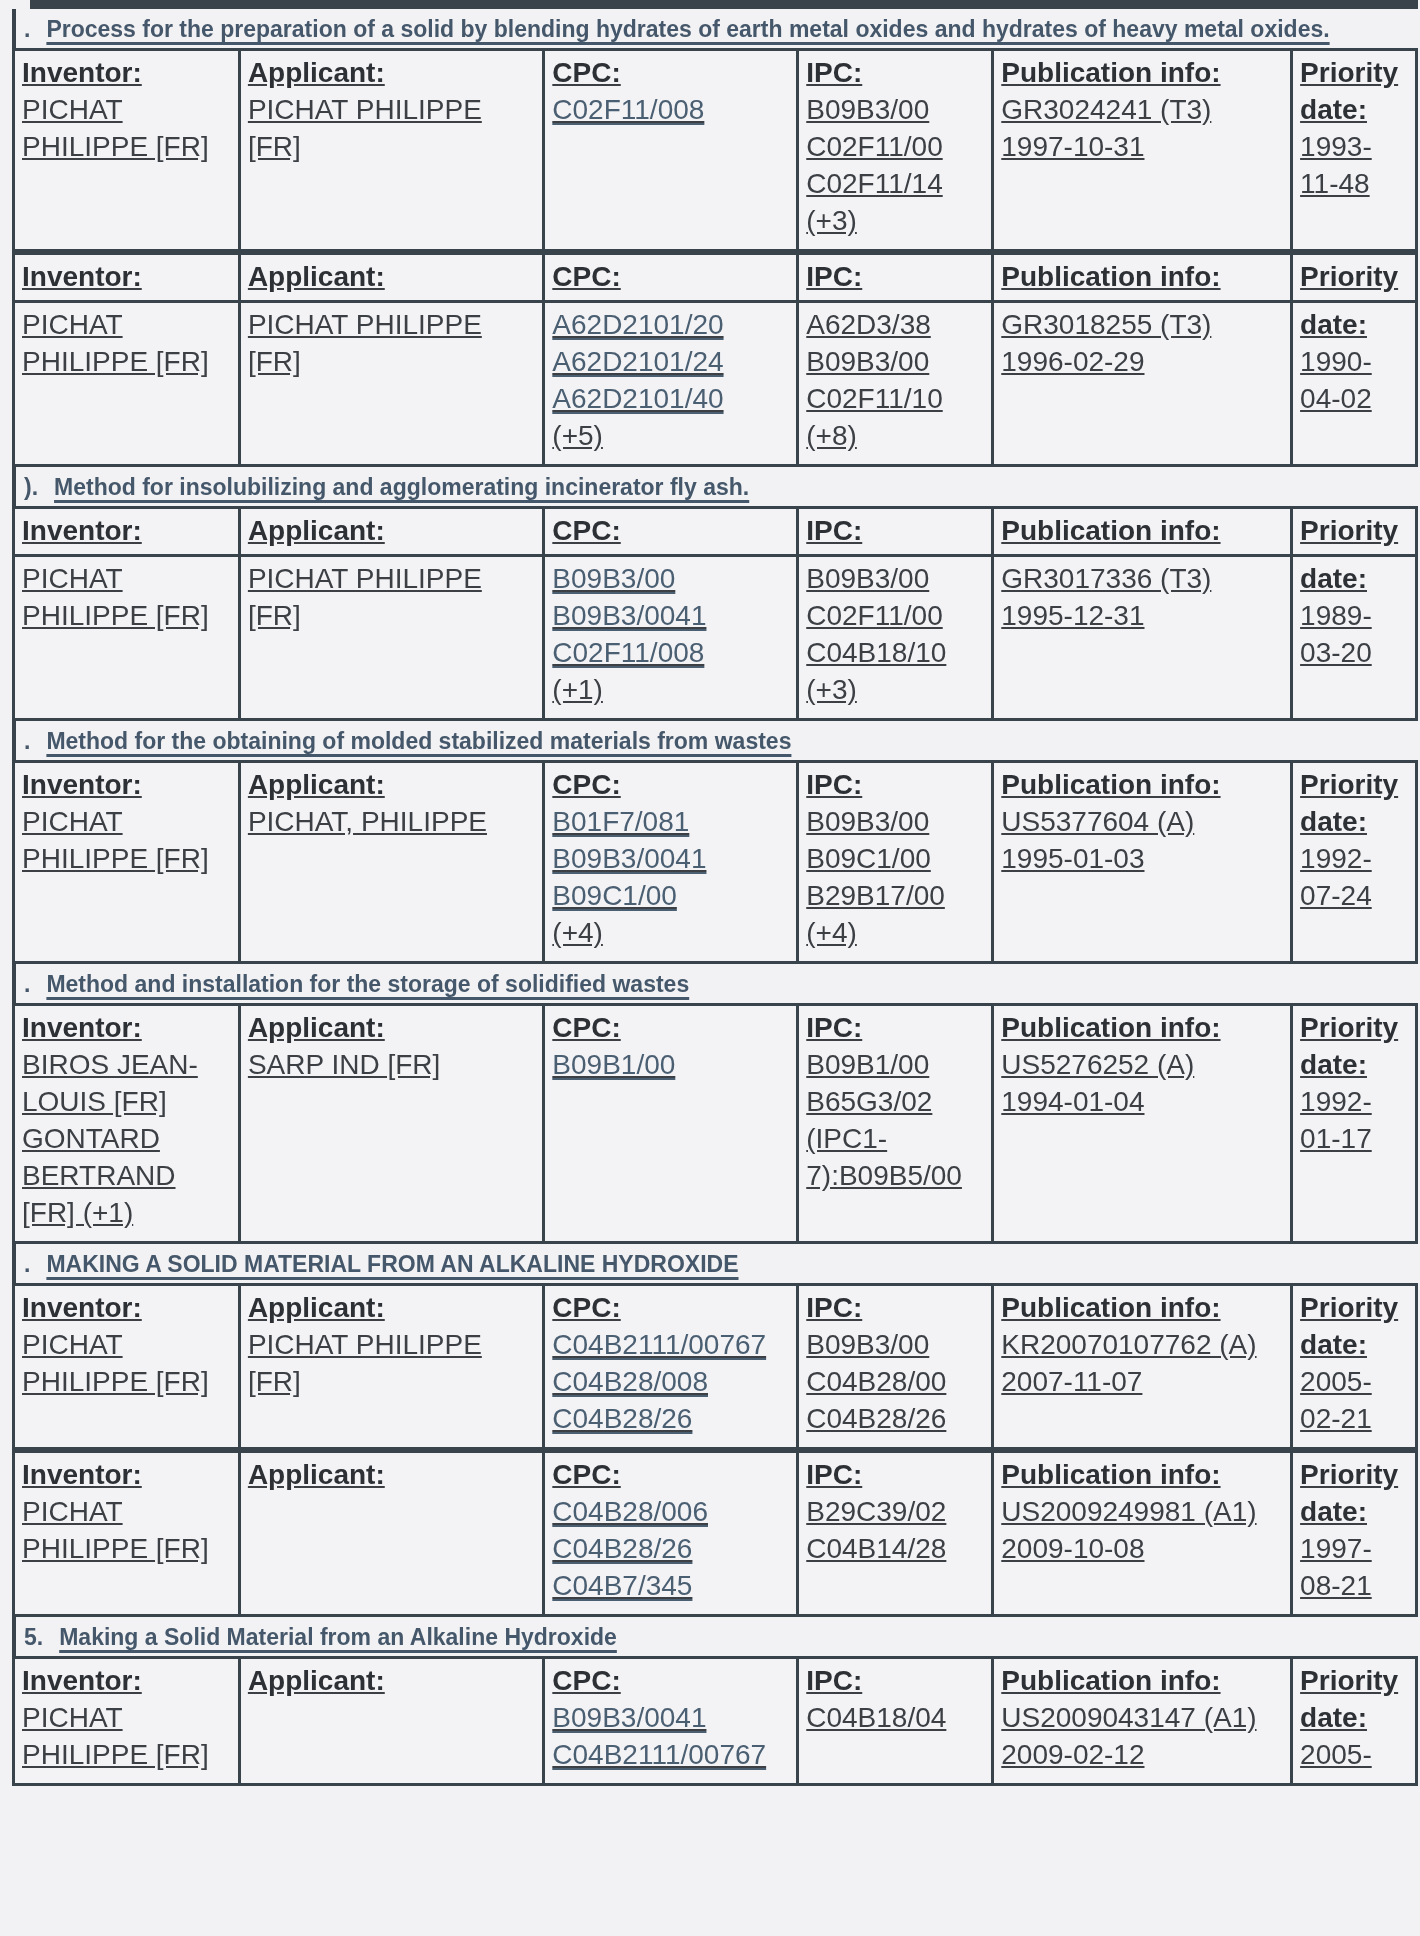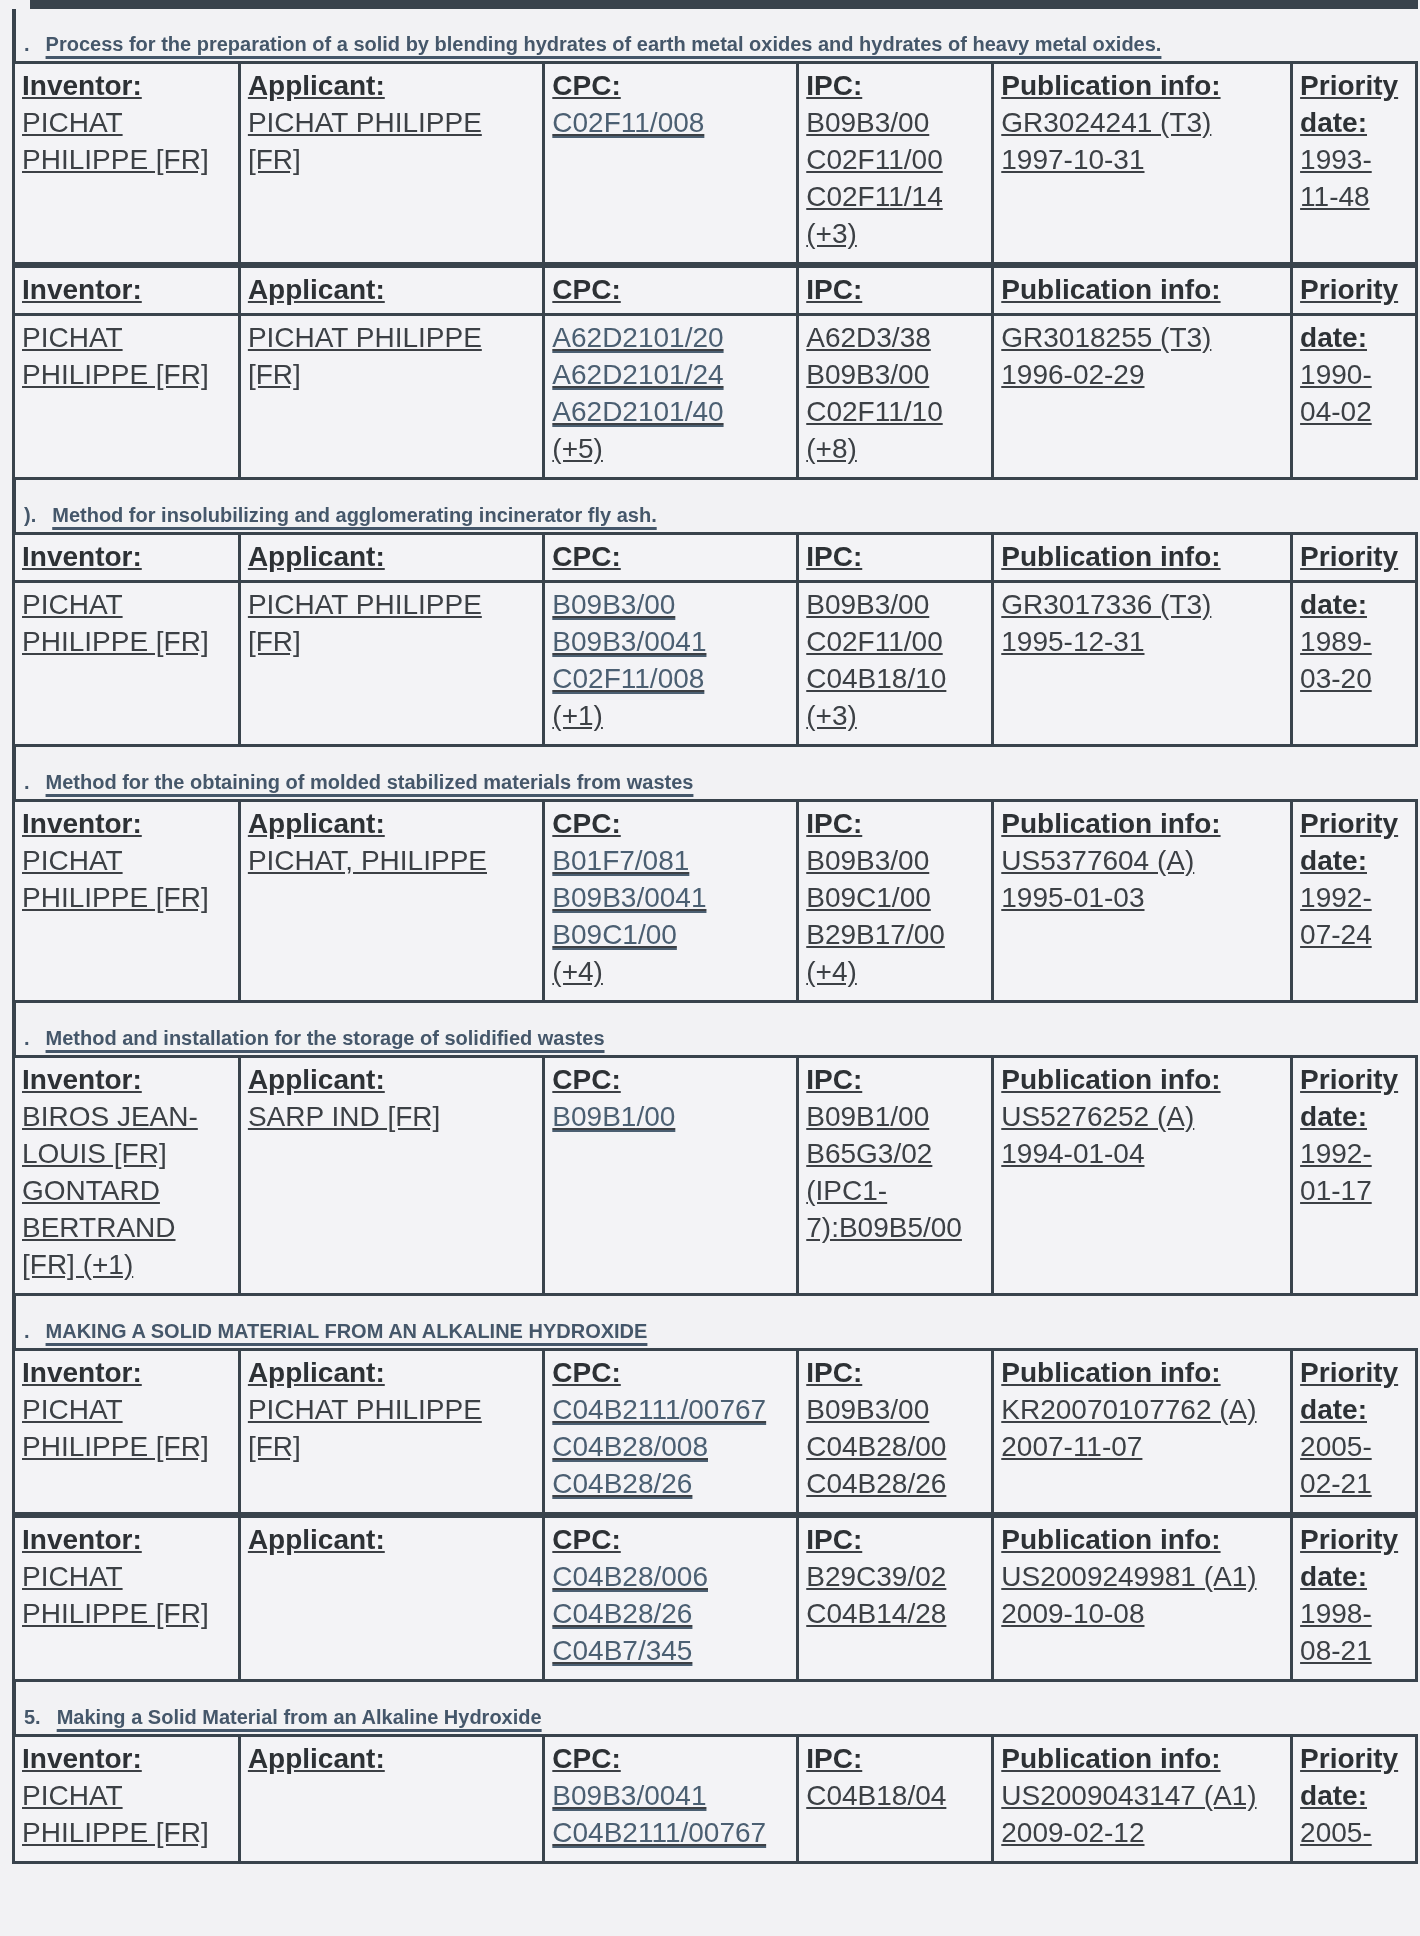--- a/index.html
+++ b/index.html
@@ -8,22 +8,22 @@
     background:#f2f2f4;
     padding:0 2px 0 12px;
     font-family:"Liberation Sans",sans-serif;
     color:#3c4045;
     overflow:hidden;
   }
   .top-bar{height:9px;background:#39434c;margin-left:18px;}
   .entry{margin:0;}
   .title-row{
     border-left:4px solid #39434c;
-    padding:24px 4px 5px 8px;
-    font-size:20px;font-weight:bold;color:#45576a;
+    padding:7px 4px 5px 8px;
+    font-size:23px;font-weight:bold;color:#45576a;
   }
   .num{margin-right:16px;color:#45576a;}
   .title-link{
     color:#45576a;
     text-decoration:underline;
     text-decoration-thickness:3px;
     text-underline-offset:5px;
     cursor:pointer;
   }
   table.grid{
@@ -416,21 +416,21 @@
                 <div class="val">B29C39/02</div>
                 <div class="val">C04B14/28</div>
               </td>
               <td>
                 <div class="lbl">Publication info:</div>
                 <div class="val">US2009249981 (A1)</div>
                 <div class="val">2009-10-08</div>
               </td>
               <td>
                 <div class="lbl">Priority date:</div>
-                <div class="val">1998-</div>
+                <div class="val">1997-</div>
                 <div class="val">08-21</div>
               </td>
             </tr>
           </tbody>
         </table>
       </section>
       <section class="entry">
         <div class="title-row"><span class="num">5.</span><a class="title-link">Making a Solid Material from an Alkaline Hydroxide</a></div>
         <table class="grid">
           <colgroup>

